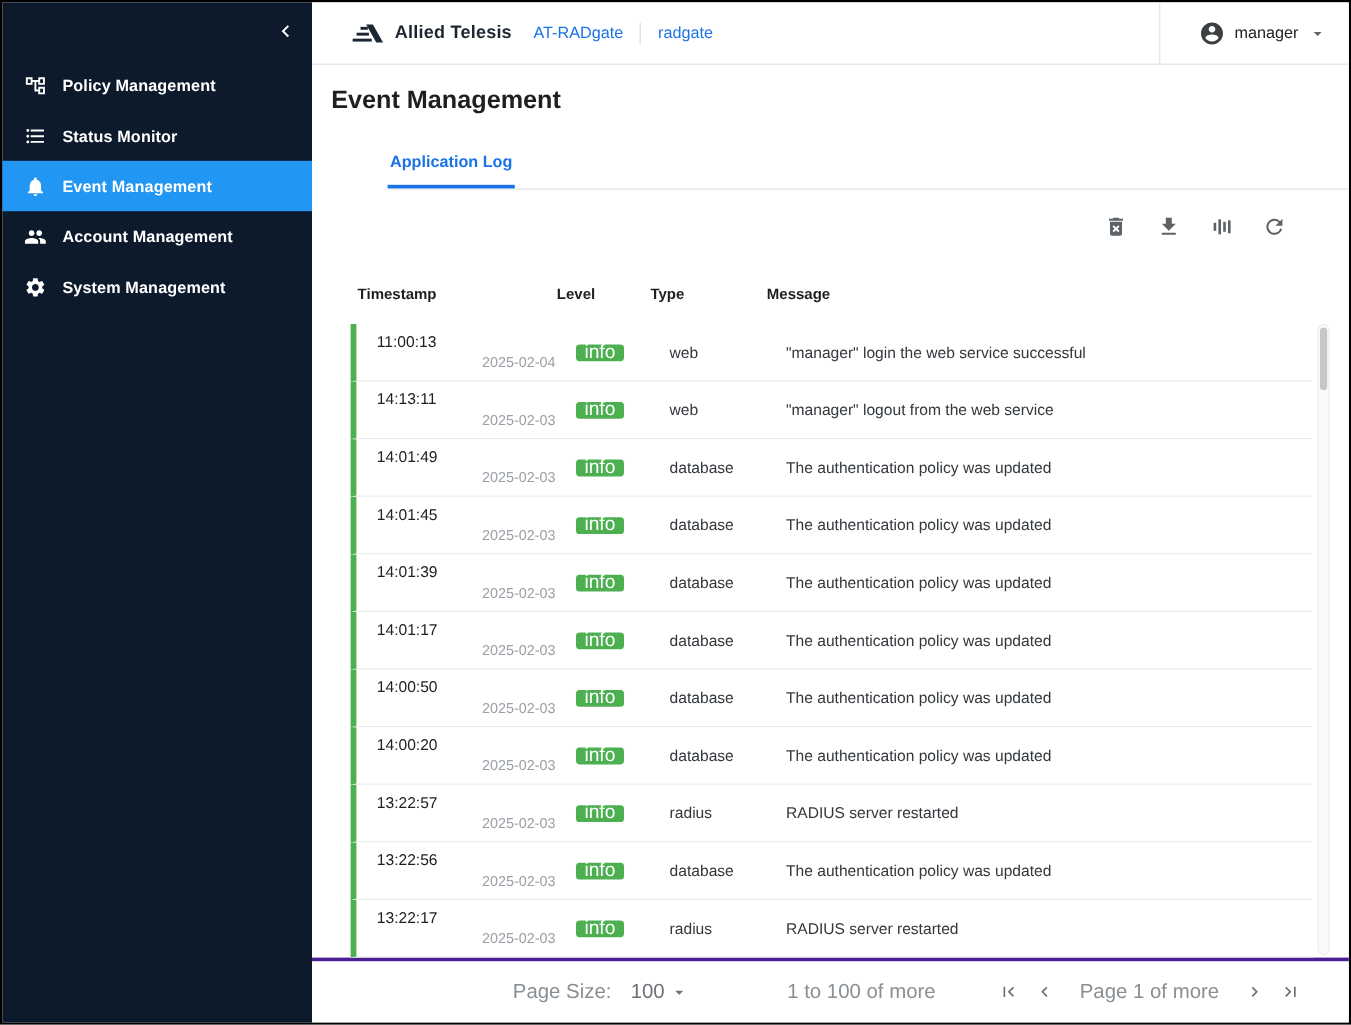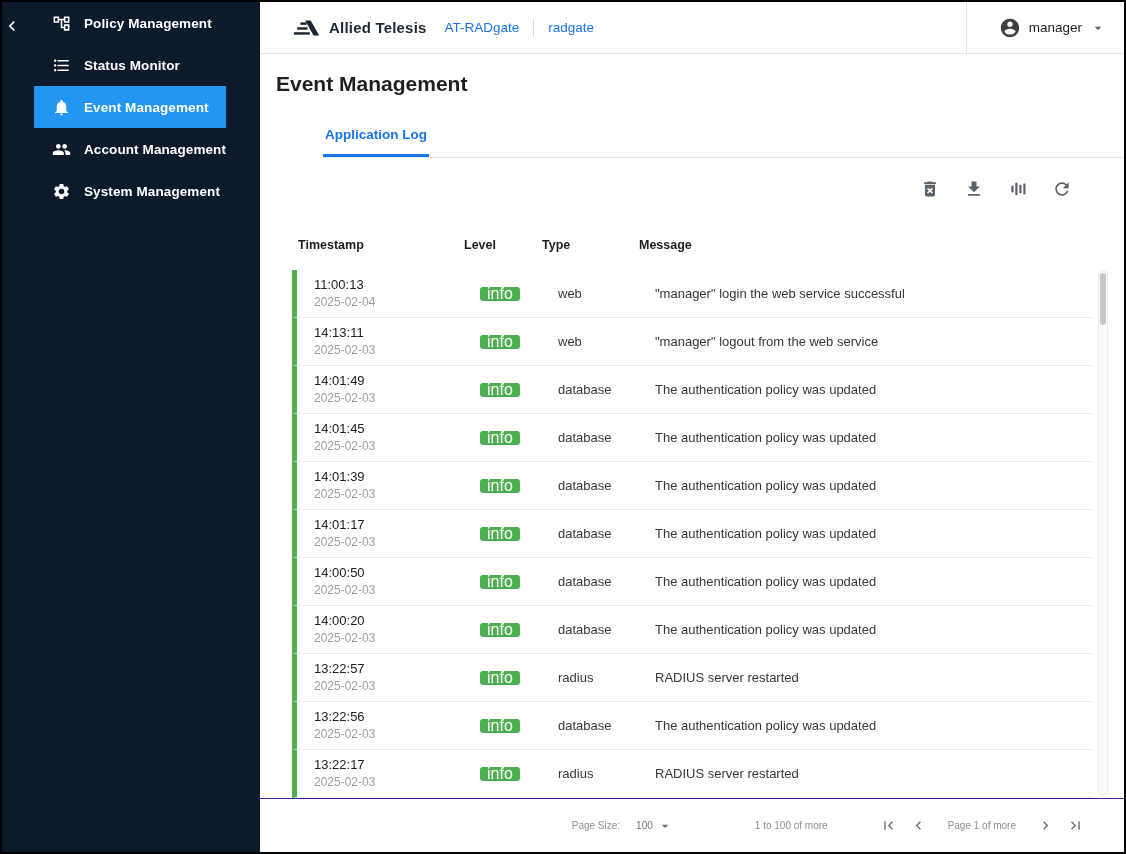--- a/index.html
+++ b/index.html
@@ -2,21 +2,21 @@
 <html><head>
 <meta charset="utf-8">
 <style>
   * { box-sizing: border-box; margin: 0; padding: 0; }
   html, body { width: 1126px; height: 854px; }
   body { font-family: "Liberation Sans", sans-serif; background: #fff; overflow: hidden; }
 
   .app { width: 1126px; height: 854px; display: flex; border: 2px solid #000; background: #fff; }
 
   
-  .sidebar { width: 258px; flex-shrink: 0; background: #0c1a2b; color: #fff; display: flex; }
+  .sidebar { width: 258px; flex-shrink: 0; background: #0c1a2b; color: #fff; display: flex; flex-direction: column; }
   .collapse-row { height: 48px; display: flex; align-items: center; justify-content: flex-end; padding-right: 12px; }
   .collapse-btn { background: none; border: none; cursor: pointer; display: flex; align-items: center; }
   .collapse-btn svg { width: 20px; height: 20px; fill: #fff; }
   .nav-item { height: 42px; display: flex; align-items: center; gap: 13px; padding-left: 18px; font-size: 13.5px; font-weight: 700; letter-spacing: .1px; cursor: pointer; }
   .nav-item svg { width: 19px; height: 19px; fill: #fff; flex-shrink: 0; }
   .nav-item.active { background: #2196f3; }
 
   
   .right { flex: 1; min-width: 0; display: flex; flex-direction: column; background: #fff; }
 
@@ -43,28 +43,28 @@
   .tool-btn svg { width: 20px; height: 20px; fill: #5b6268; }
 
   
   .table-area { flex: 1; min-height: 0; position: relative; display: flex; flex-direction: column; }
   .thead, .row { display: grid; grid-template-columns: 166px 78px 97px 1fr; align-items: center; }
   .thead { height: 50px; border-left: 5px solid transparent; margin-right: 30px; font-size: 12.5px; font-weight: 700; color: #1f1f1f; }
   .th, .cell { padding-left: 17px; }
   .tbody { flex: 1; overflow: hidden; margin-right: 30px; margin-left: 16px; }
   .row { height: 48px; border-left: 5px solid #4caf50; border-bottom: 1px solid #e9eaec; background: #fff; }
   .time { font-size: 13px; color: #202124; line-height: 16px; }
-  .date { font-size: 12px; color: #9aa0a6; line-height: 15px; margin-top: 2px; }
+  .date { font-size: 12px; color: #9aa0a6; line-height: 15px; margin-top: 2px; text-align: right; }
   .badge { display: inline-block; background: #4caf50; color: #fff; font-size: 16px; font-weight: 400; padding: 1px 7px; border-radius: 3px; line-height: 12px; }
   .type-cell, .msg-cell { font-size: 13px; color: #33383d; }
   .scrollbar { position: absolute; top: 50px; bottom: 2px; right: 16px; width: 10px; background: #fafafa; border: 1px solid #ececec; border-radius: 6px; }
   .scroll-thumb { position: absolute; top: 2px; left: 1px; width: 6px; height: 52px; background: #c4c7ca; border-radius: 4px; cursor: pointer; }
 
   
-  .footer { height: 54px; flex-shrink: 0; border-top: 1px solid #4c1d95; display: flex; align-items: center; justify-content: flex-end; padding-right: 40px; color: #8a8f94; font-size: 10px; }
+  .footer { height: 54px; flex-shrink: 0; border-top: 3px solid #4c1d95; display: flex; align-items: center; justify-content: flex-end; padding-right: 40px; color: #8a8f94; font-size: 17px; }
   .ps-label { color: #8a8f94; }
   .ps-value { display: inline-flex; align-items: center; gap: 4px; margin-left: 16px; color: #6d7277; cursor: pointer; }
   .ps-value svg { width: 16px; height: 16px; fill: #6d7277; }
   .range-text { margin-left: 82px; }
   .pager { display: flex; align-items: center; gap: 13px; margin-left: 52px; }
   .pager-btn { background: none; border: none; cursor: pointer; display: flex; align-items: center; }
   .pager-btn svg { width: 17px; height: 17px; fill: #6d7277; }
   .page-text { margin: 0 8px; color: #8a8f94; }
 </style>
 </head>

